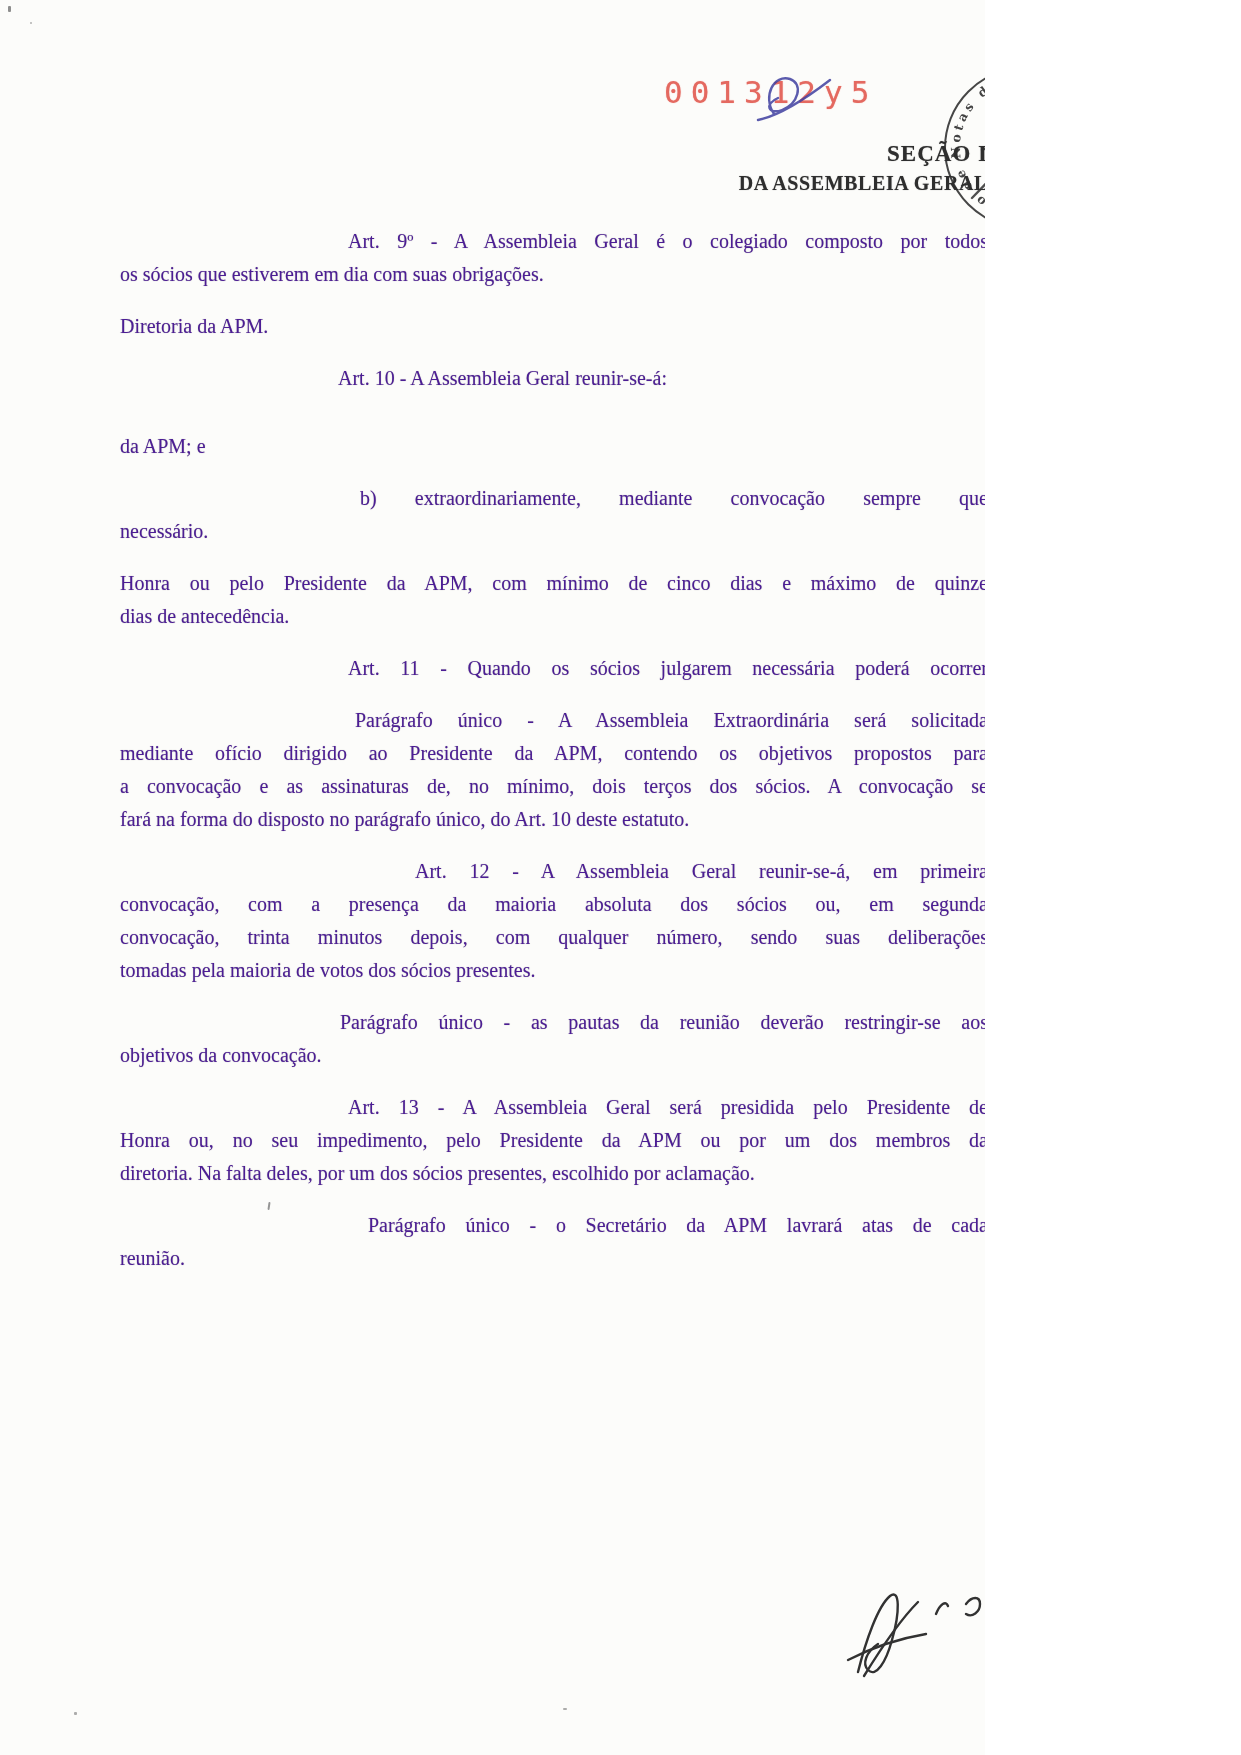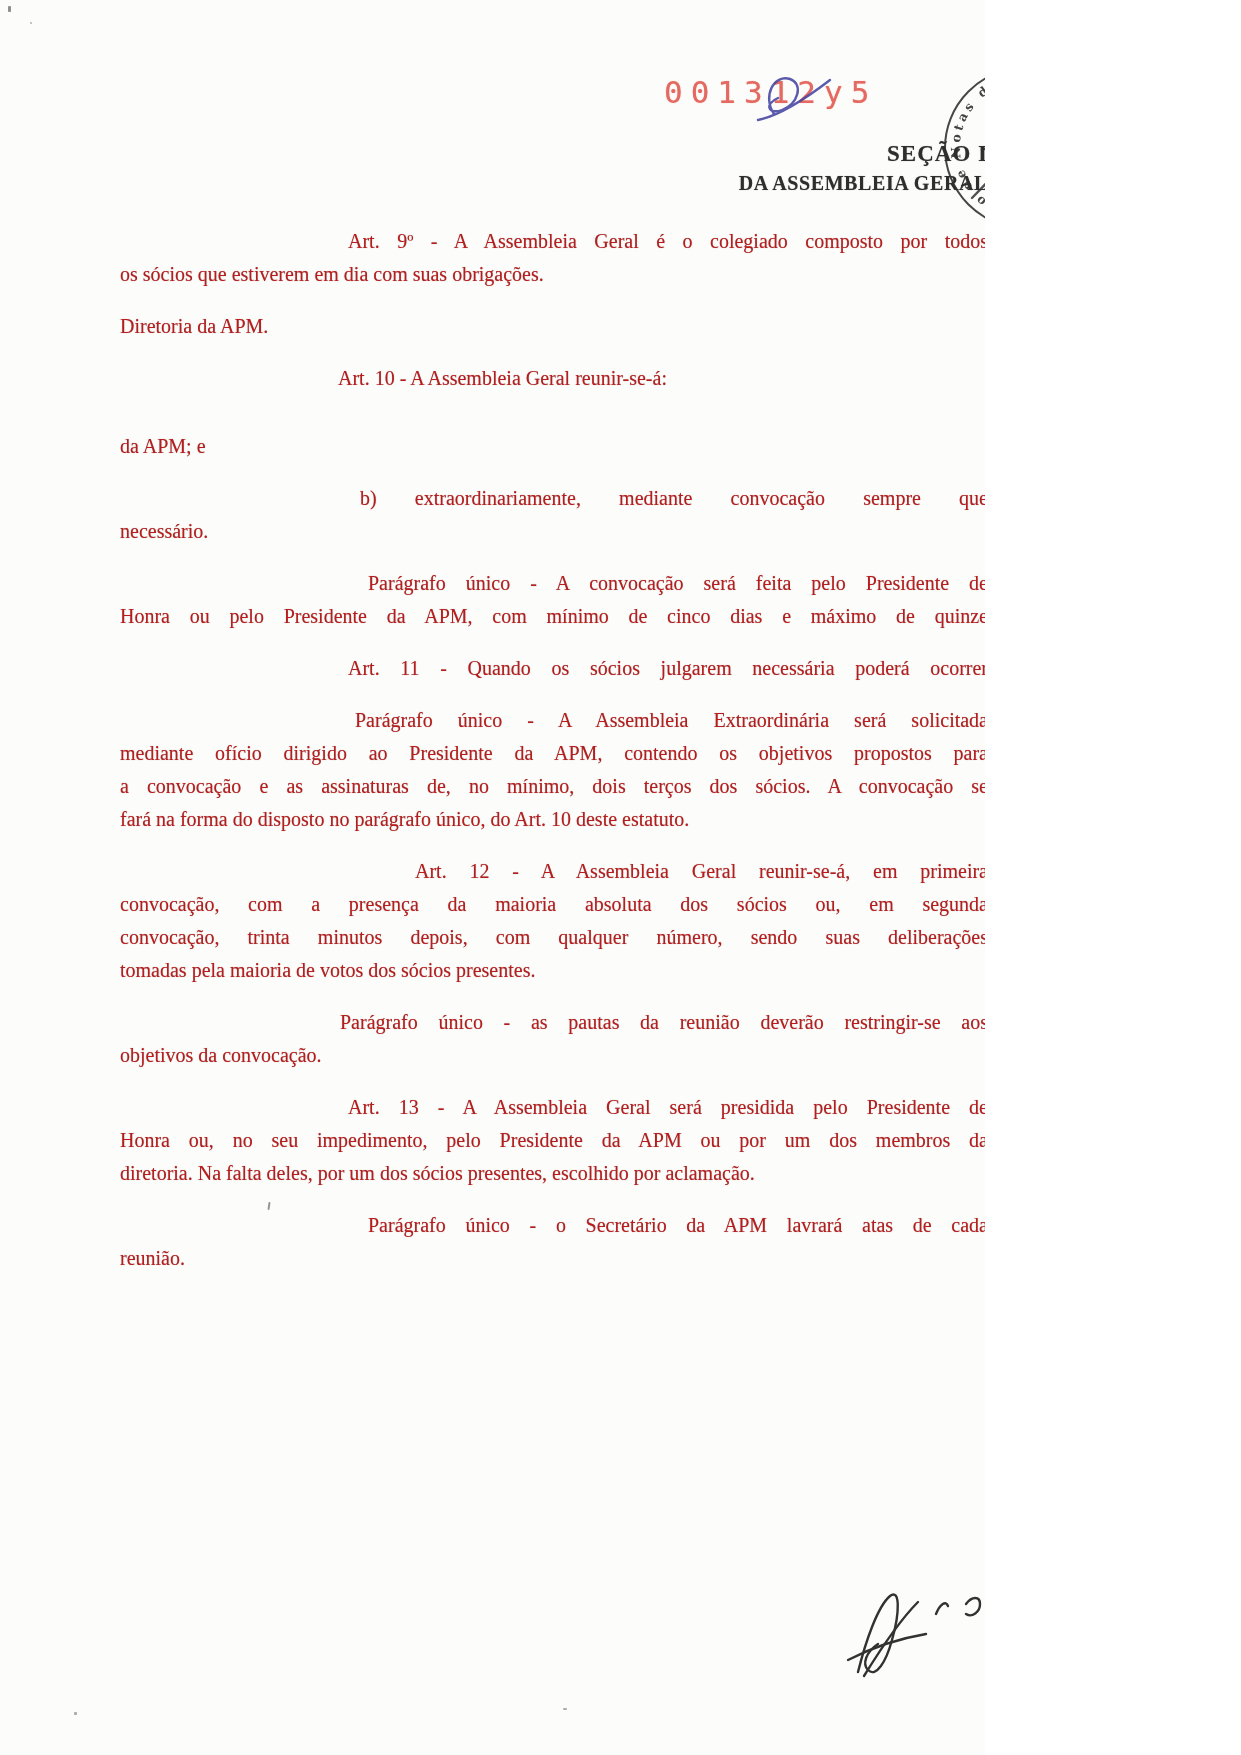--- a/index.html
+++ b/index.html
@@ -17,21 +17,21 @@
     position:absolute; left:120px; top:141px; width:868px;
     text-align:right; color:#2e2e2e;
     text-shadow:0 0 1px rgba(60,60,60,.5);
   }
   .doc-head .t1 { font-size:23px; font-weight:bold; letter-spacing:1px; }
   .doc-head .t2 { font-size:20px; font-weight:bold; letter-spacing:.6px; margin-top:5px; }
   
   .doc-body {
     position:absolute; left:120px; top:225px; width:868px;
     font-size:20px; line-height:33px;
-    color:#b91c1c;
+    color:#4c1d95;
     text-shadow:0 0 1px rgba(70,70,70,.45);
   }
   .para { margin-top:19px; --indent:228px; }
   .para:first-child { margin-top:0; }
   .para:nth-of-type(4) { margin-top:35px; }
   .para:nth-of-type(2), .para:nth-of-type(6), .para:nth-of-type(12) { --indent:248px; }
   .para:nth-of-type(3)  { --indent:218px; }
   .para:nth-of-type(5)  { --indent:240px; }
   .para:nth-of-type(8)  { --indent:235px; }
   .para:nth-of-type(9)  { --indent:295px; }
@@ -111,22 +111,22 @@
         <span class="line first">Art. 10 - A Assembleia Geral reunir-se-á:</span>
       </p>
       <p class="para">
         <span class="line">da APM; e</span>
       </p>
       <p class="para">
         <span class="line first j">b) extraordinariamente, mediante convocação sempre que</span>
         <span class="line">necessário.</span>
       </p>
       <p class="para">
-        <span class="line first j">Parágrafo único - A convocação será feita pelo Presidente de</span>
         <span class="line j">Honra ou pelo Presidente da APM, com mínimo de cinco dias e máximo de quinze</span>
+        <span class="line">dias de antecedência.</span>
       </p>
       <p class="para">
         <span class="line first j">Art. 11 - Quando os sócios julgarem necessária poderá ocorrer</span>
       </p>
       <p class="para">
         <span class="line first j">Parágrafo único - A Assembleia Extraordinária será solicitada</span>
         <span class="line j">mediante ofício dirigido ao Presidente da APM, contendo os objetivos propostos para</span>
         <span class="line j">a convocação e as assinaturas de, no mínimo, dois terços dos sócios. A convocação se</span>
         <span class="line">fará na forma do disposto no parágrafo único, do Art. 10 deste estatuto.</span>
       </p>

